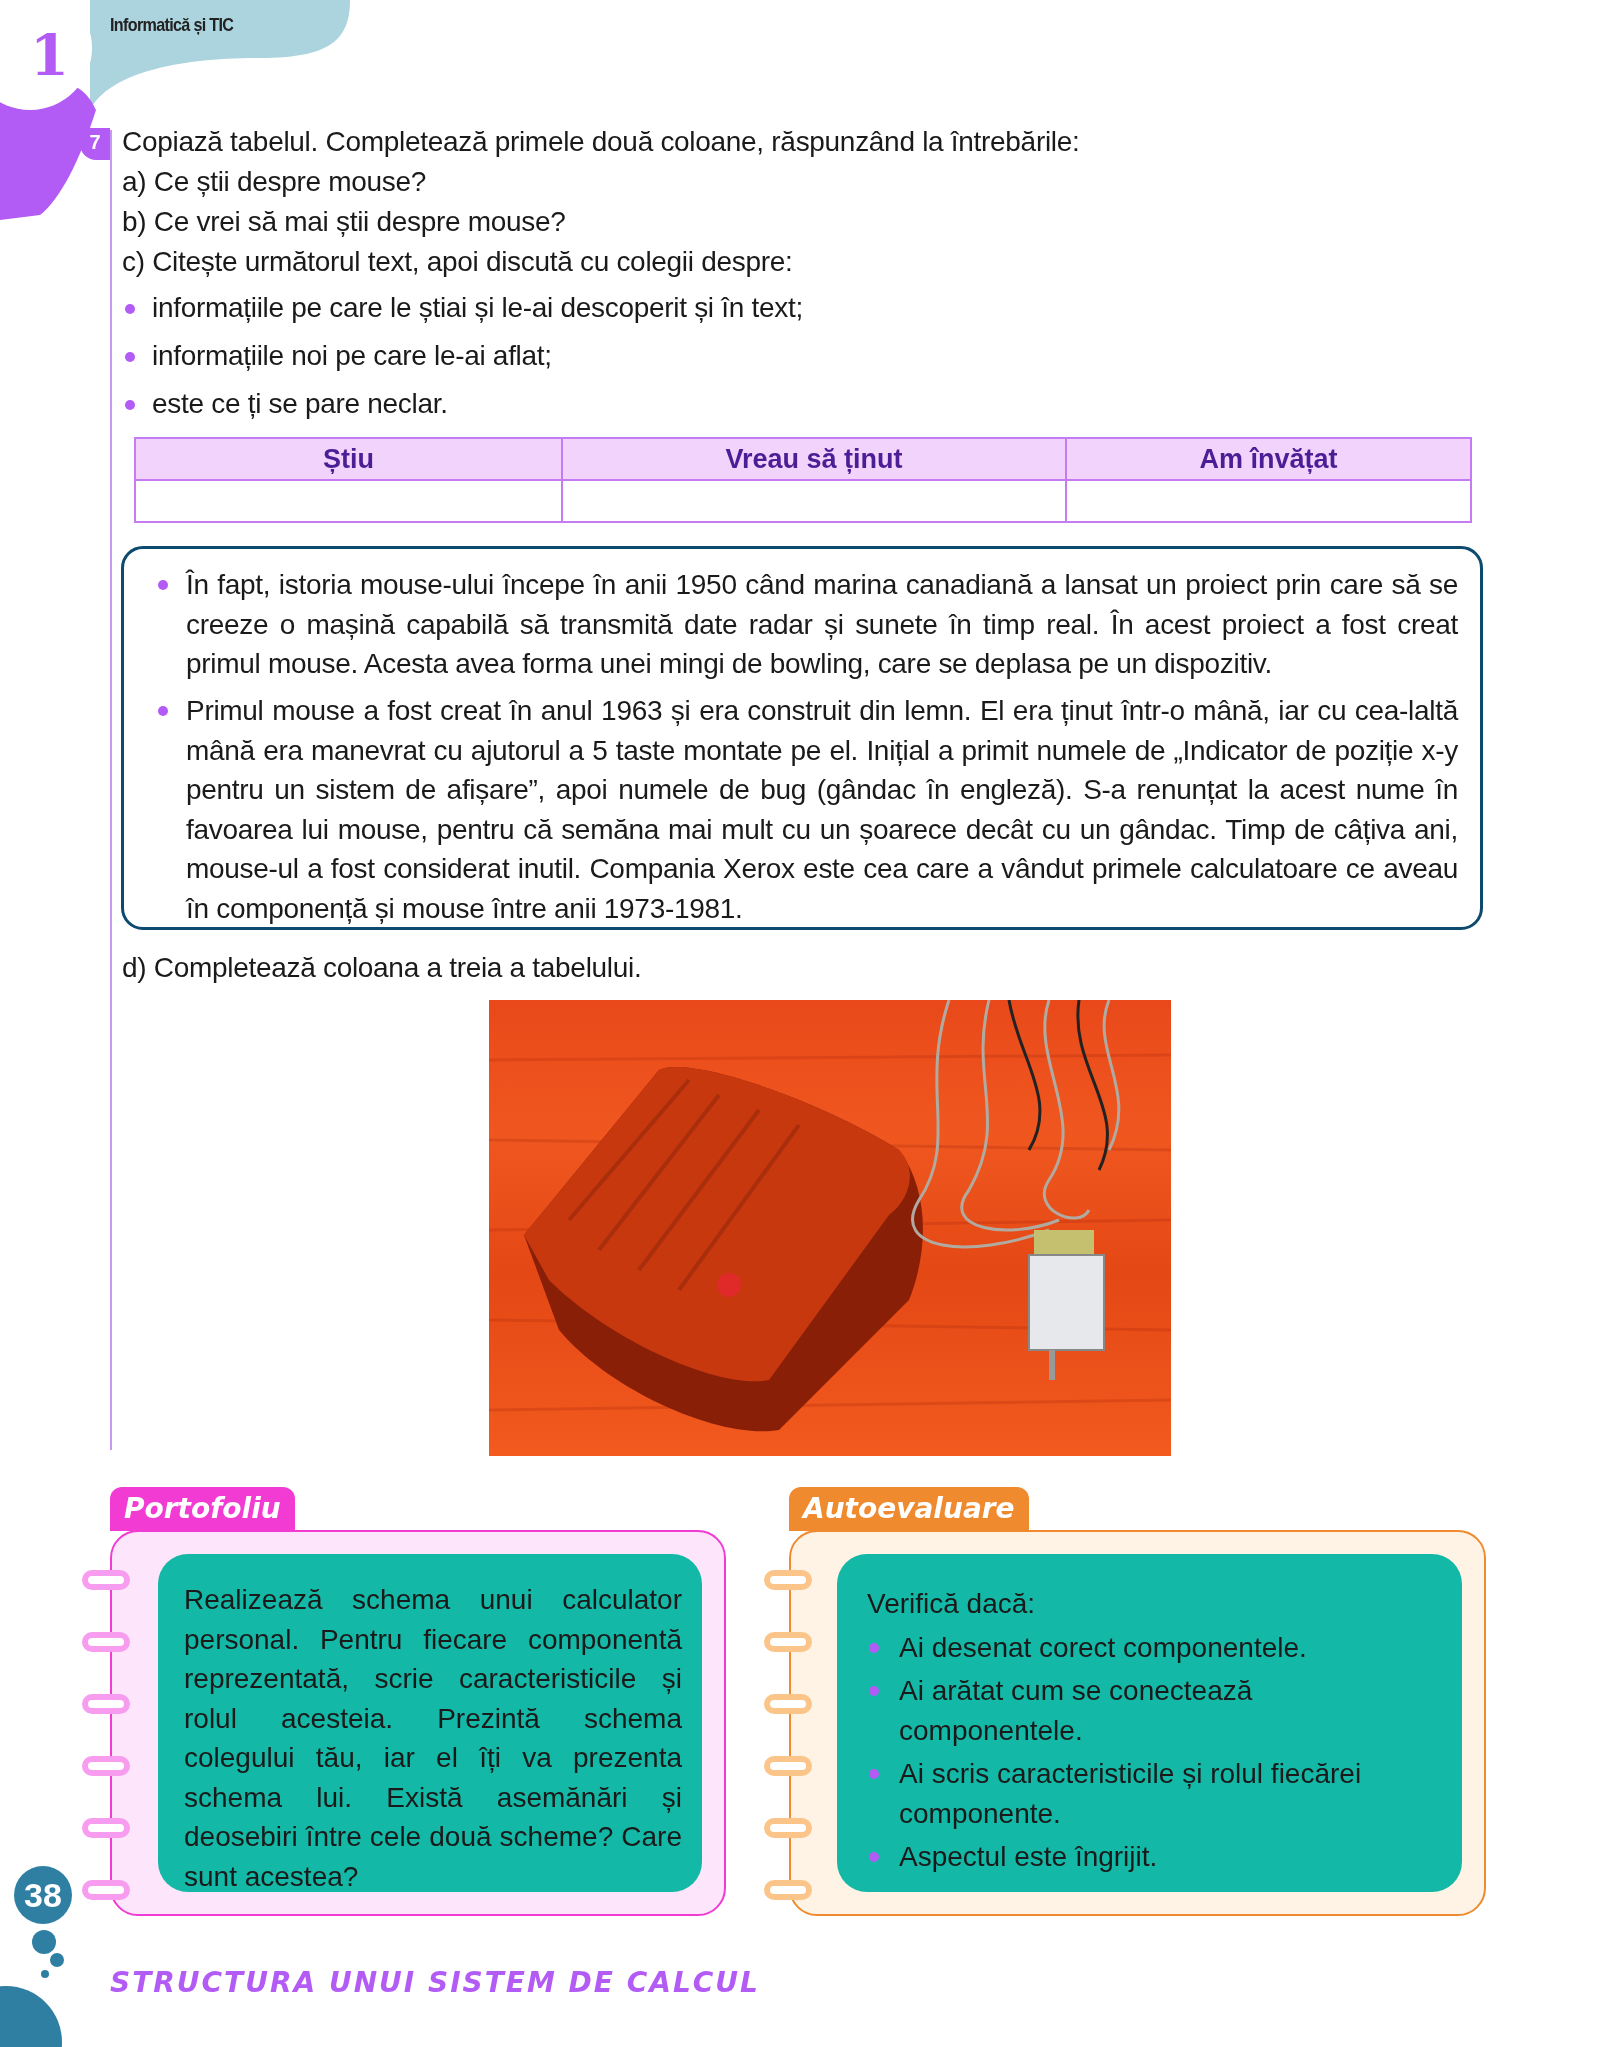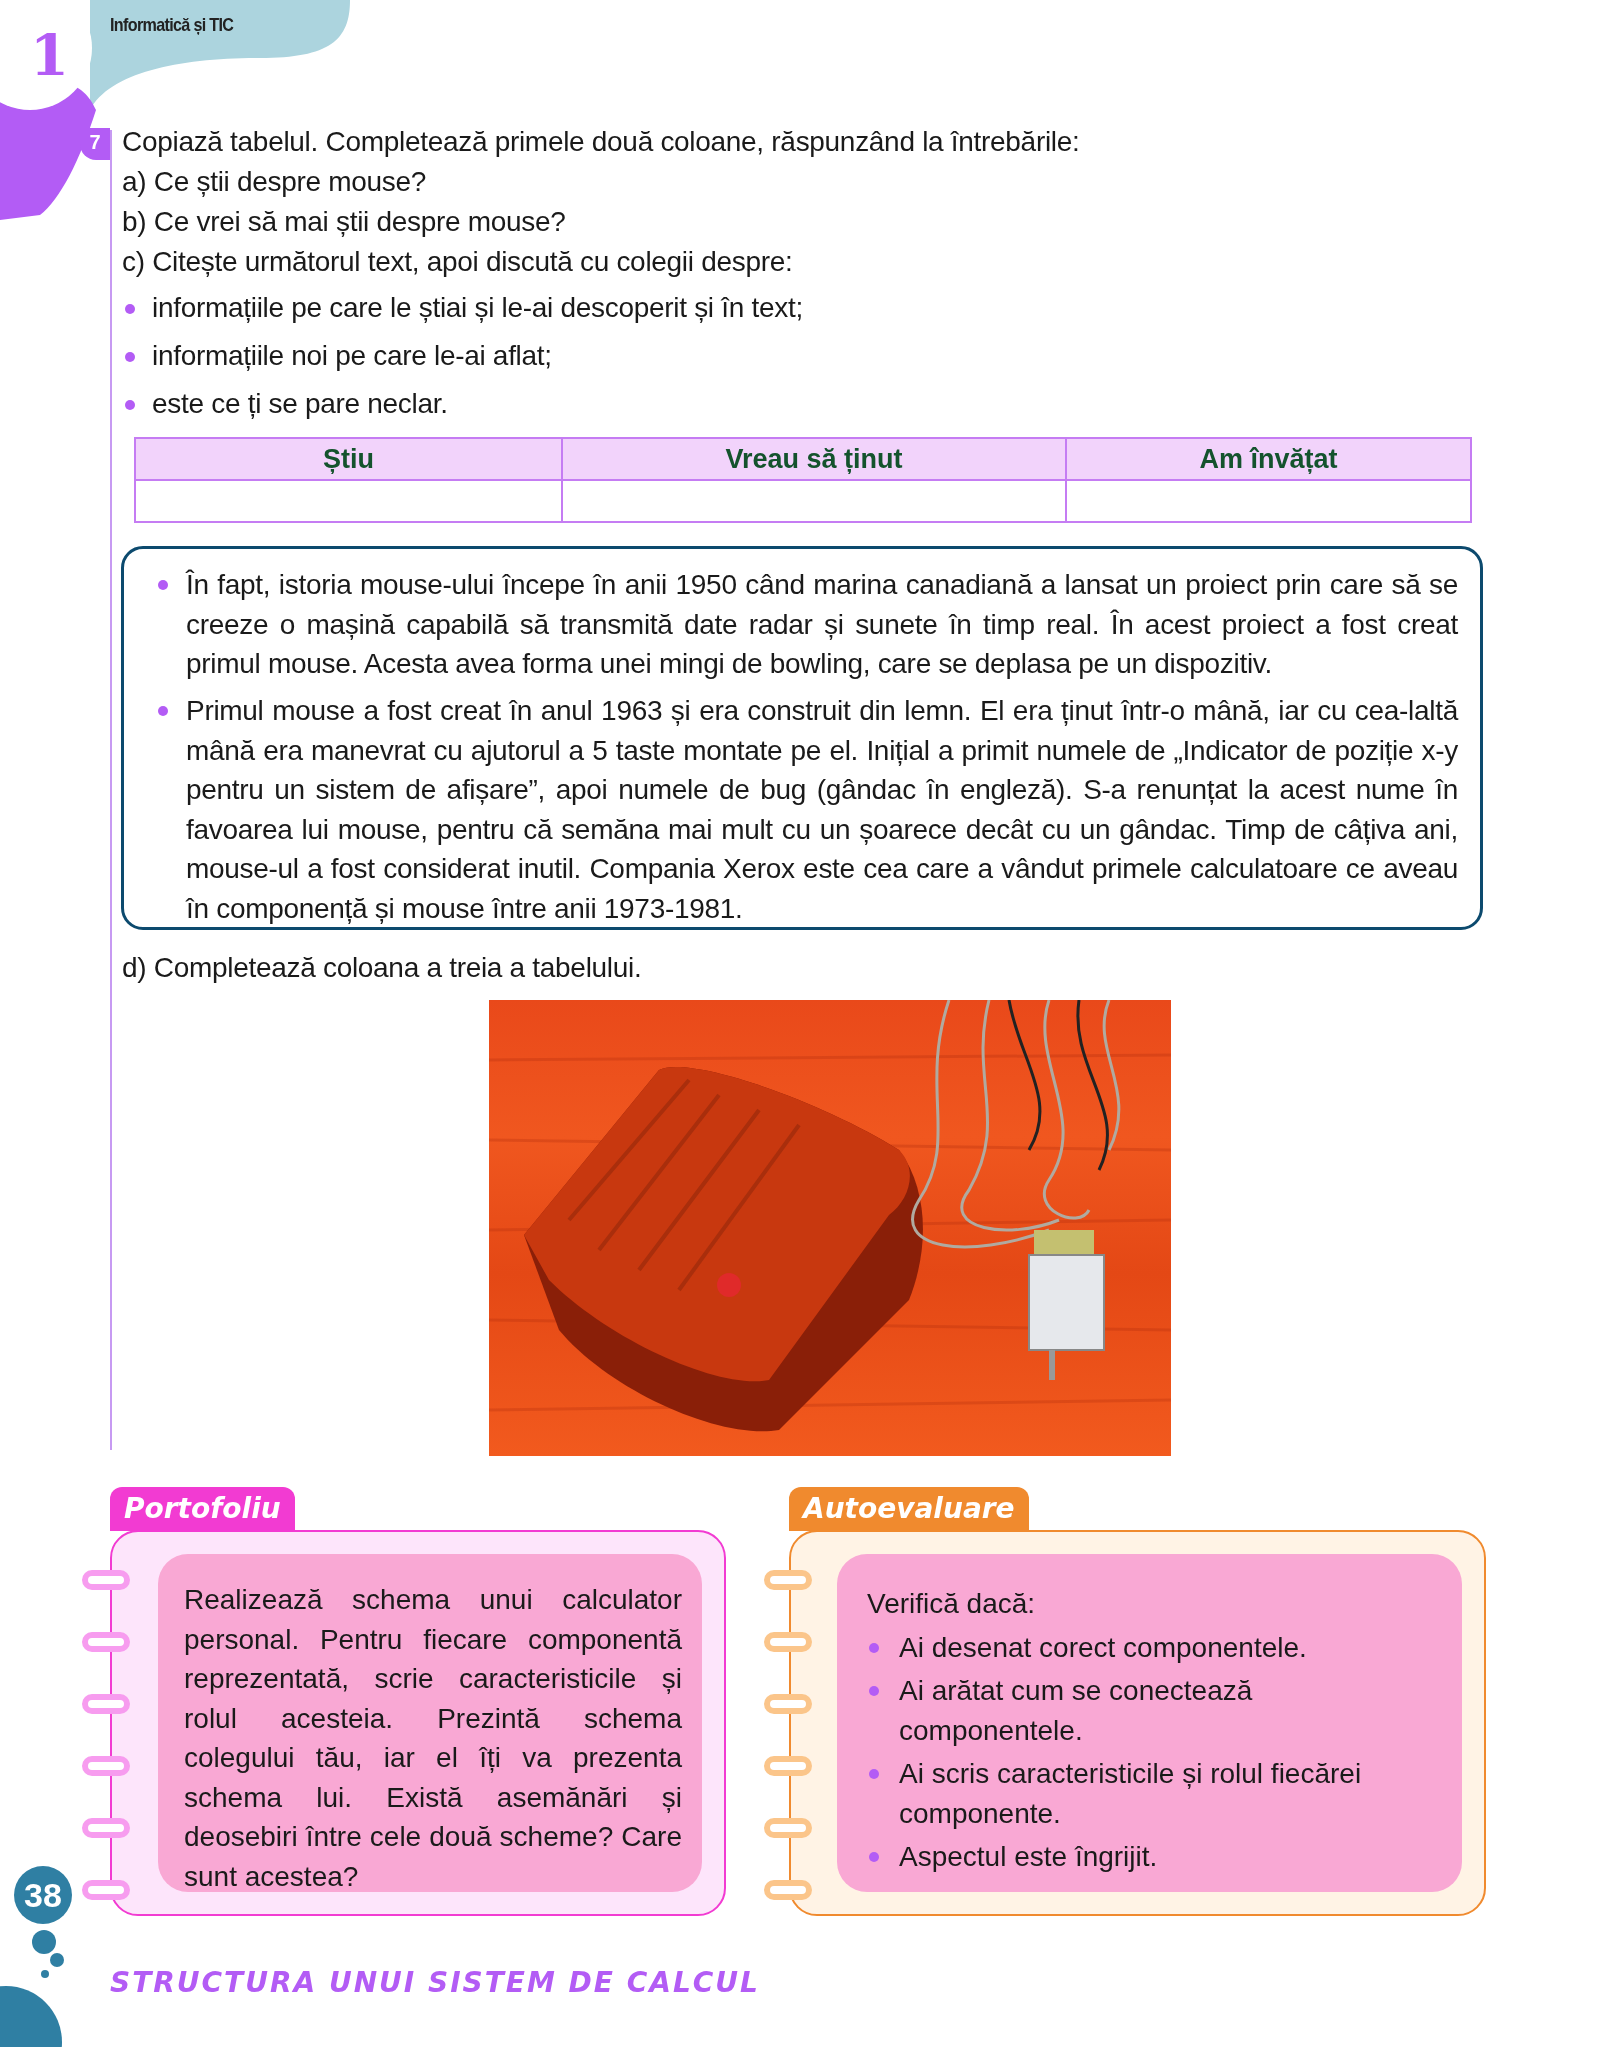--- a/index.html
+++ b/index.html
@@ -39,42 +39,42 @@
     position: absolute; width: 10px; height: 10px; border-radius: 50%; background: #b35cf5;
   }
 
   
   .kwl {
     position: absolute; left: 134px; top: 437px; width: 1338px;
     border-collapse: collapse;
   }
   .kwl th, .kwl td { border: 2px solid #c57cf3; }
   .kwl th {
-    background: #f2d3fb; height: 38px; font-size: 27px; font-weight: bold; color: #14532d;
+    background: #f2d3fb; height: 38px; font-size: 27px; font-weight: bold; color: #4c1d95;
   }
   .kwl td { height: 38px; background: #fff; }
 
   
   .info-box {
     position: absolute; left: 121px; top: 546px; width: 1362px; height: 384px;
     border: 3px solid #0c4a6e; border-radius: 22px; box-sizing: border-box;
   }
   .info-item { position: absolute; left: 62px; right: 22px; font-size: 28px; line-height: 39.5px; text-align: justify; letter-spacing: -0.3px; }
   .info-item .bullet-dot { left: -28px; top: 15px; }
 
   
   .photo {
     position: absolute; left: 489px; top: 1000px; width: 682px; height: 456px;
     background: linear-gradient(180deg, #e9491a 0%, #f0571f 30%, #e44815 60%, #f25a1e 100%);
     overflow: hidden;
   }
 
   
   .card { position: absolute; top: 1530px; height: 386px; border-radius: 28px; box-sizing: border-box; }
-  .card-inner { position: absolute; left: 46px; top: 22px; right: 22px; bottom: 22px; background: #f9a8d4; border-radius: 30px; }
+  .card-inner { position: absolute; left: 46px; top: 22px; right: 22px; bottom: 22px; background: #14b8a6; border-radius: 30px; }
   .card-tab {
     position: absolute; top: 1487px; height: 44px; border-radius: 12px 12px 0 0;
     color: #fff; font-family: "DejaVu Sans", sans-serif; font-style: italic; font-weight: bold;
     font-size: 28px; line-height: 44px; padding: 0 14px; box-sizing: border-box;
   }
   .ring { position: absolute; width: 48px; height: 20px; border-radius: 12px; box-sizing: border-box; background: #fff; }
 
   .portf { left: 110px; width: 616px; border: 2px solid #f23bd2; background: #fde5fb; }
   .portf .ring { border: 6px solid #f79cef; left: -30px; }
   .portf-text { position: absolute; left: 72px; right: 44px; top: 44px; font-size: 28px; line-height: 39.5px; text-align: justify; }

